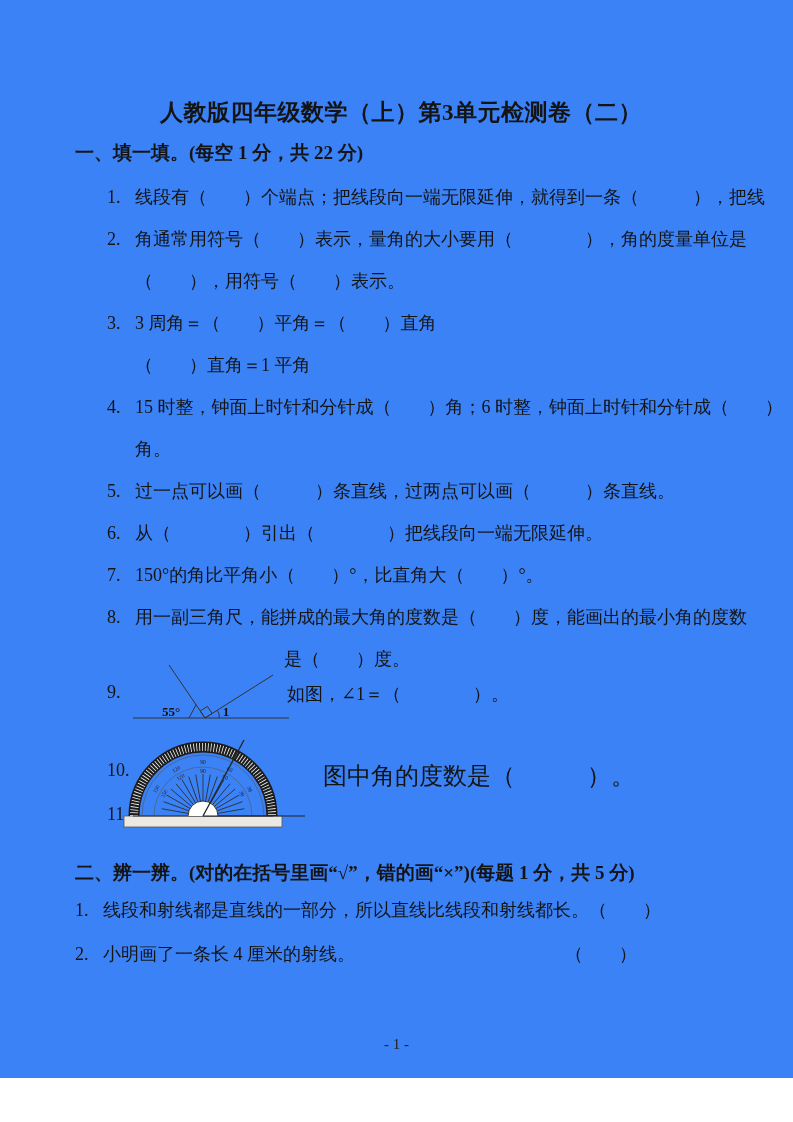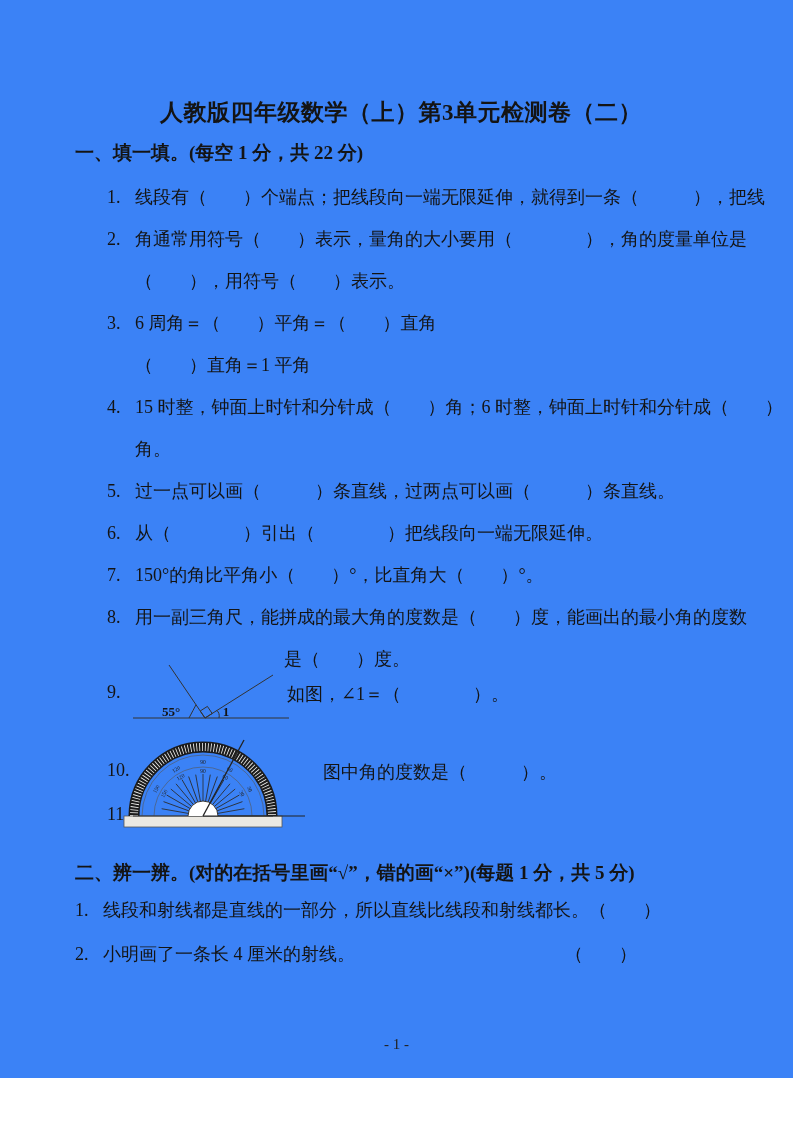--- a/index.html
+++ b/index.html
@@ -22,21 +22,21 @@
   
   .fig-row9{position:relative;height:58px;}
   .fig-row9 .fnum{position:absolute;left:0;top:2px;font-size:18px;}
   .fig-row9 svg{position:absolute;left:24px;top:-20px;}
   .fig-row9 .ftext{position:absolute;left:180px;top:2px;font-size:18px;white-space:nowrap;}
   
   .fig-row10{position:relative;height:104px;}
   .fig-row10 .fnum10{position:absolute;left:0;top:22px;font-size:18px;}
   .fig-row10 .fnum11{position:absolute;left:0;top:66px;font-size:18px;}
   .fig-row10 svg{position:absolute;left:14px;top:0px;}
-  .fig-row10 .ftext{position:absolute;left:216px;top:22px;font-size:18px;white-space:nowrap;}
+  .fig-row10 .ftext{position:absolute;left:216px;top:22px;font-size:24px;white-space:nowrap;}
   .sec2-head{font-size:19px;font-weight:700;line-height:30px;margin-top:16px;}
   .s2line{line-height:44px;font-size:18px;white-space:nowrap;}
   .paren-far{margin-left:210px;}
   .footer{position:absolute;left:0;width:793px;top:1036px;text-align:center;font-size:15px;color:#222;}
   .diagram-stroke{stroke:#333;stroke-width:1;fill:none;}
   svg text{font-family:"Liberation Serif","DejaVu Serif",serif;}
 </style>
 </head>
 <body>
 
@@ -46,21 +46,21 @@
     <div class="title">人教版四年级数学（上）第3单元检测卷（二）</div>
 
     <div class="sec-head">一、填一填。(每空 1 分，共 22 分)</div>
 
     <div class="qs">
       <div class="qline"><span class="num">1.</span><span>线段有（　　）个端点；把线段向一端无限延伸，就得到一条（　　　），把线</span></div>
 
       <div class="qline"><span class="num">2.</span><span>角通常用符号（　　）表示，量角的大小要用（　　　　），角的度量单位是</span></div>
       <div class="qline cont">（　　），用符号（　　）表示。</div>
 
-      <div class="qline"><span class="num">3.</span><span>6 周角＝（　　）平角＝（　　）直角</span></div>
+      <div class="qline"><span class="num">3.</span><span>3 周角＝（　　）平角＝（　　）直角</span></div>
       <div class="qline cont">（　　）直角＝1 平角</div>
 
       <div class="qline"><span class="num">4.</span><span>15 时整，钟面上时针和分针成（　　）角；6 时整，钟面上时针和分针成（　　）</span></div>
       <div class="qline cont">角。</div>
 
       <div class="qline"><span class="num">5.</span><span>过一点可以画（　　　）条直线，过两点可以画（　　　）条直线。</span></div>
 
       <div class="qline"><span class="num">6.</span><span>从（　　　　）引出（　　　　）把线段向一端无限延伸。</span></div>
 
       <div class="qline"><span class="num">7.</span><span>150°的角比平角小（　　）°，比直角大（　　）°。</span></div>

